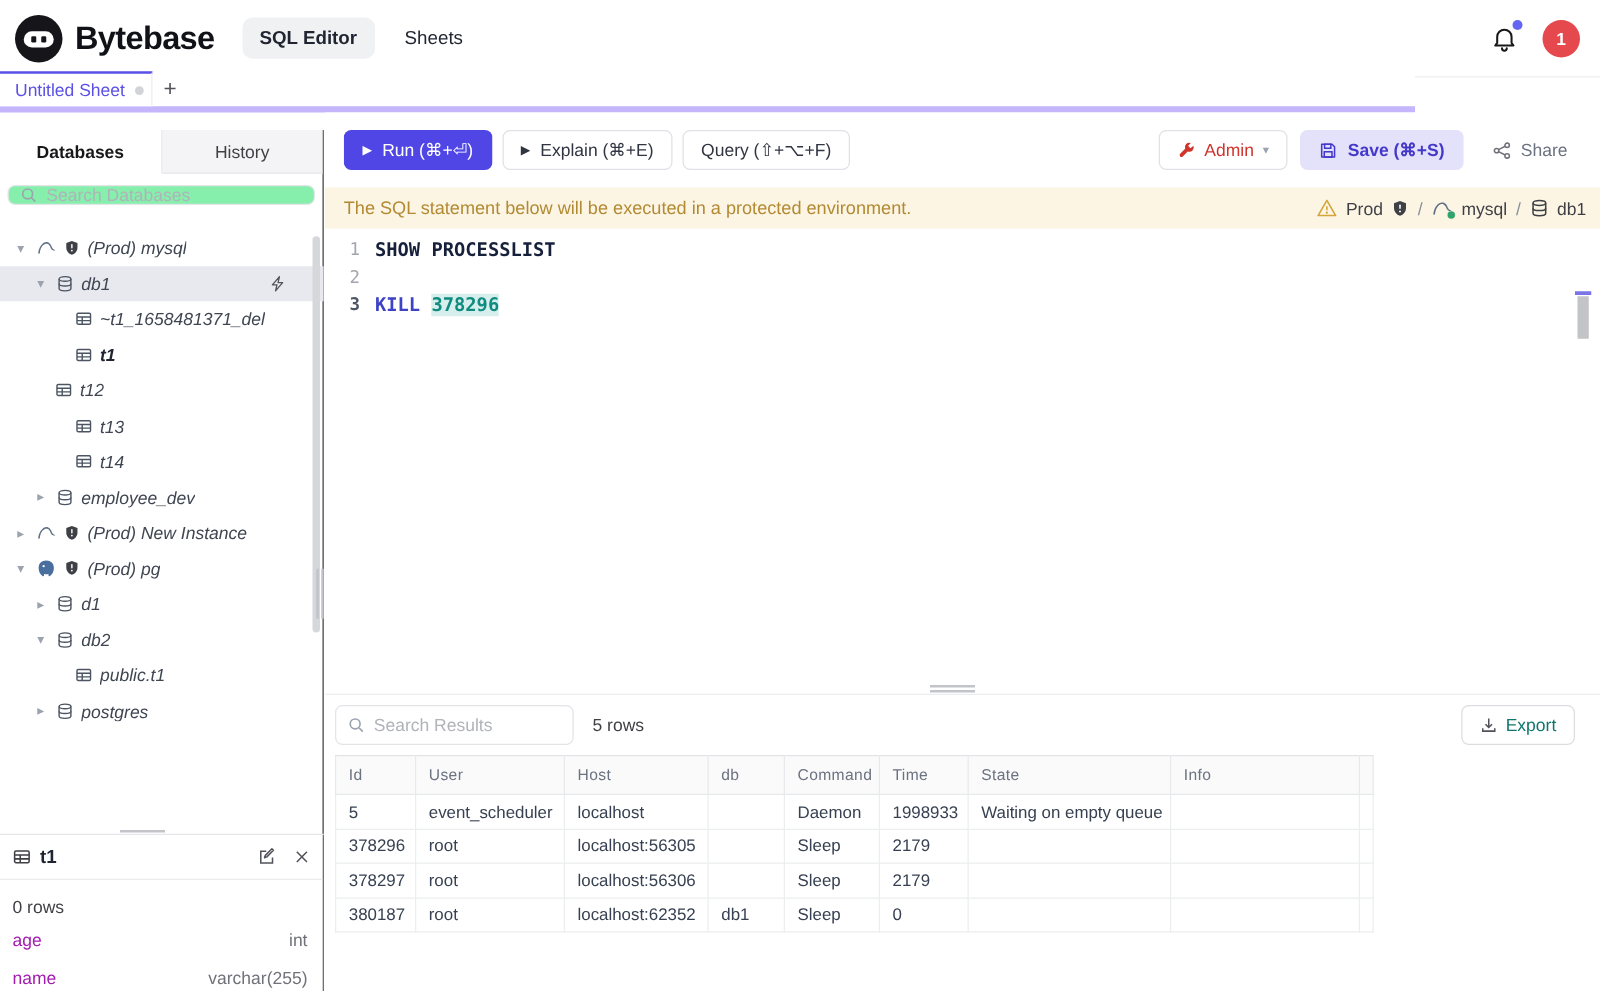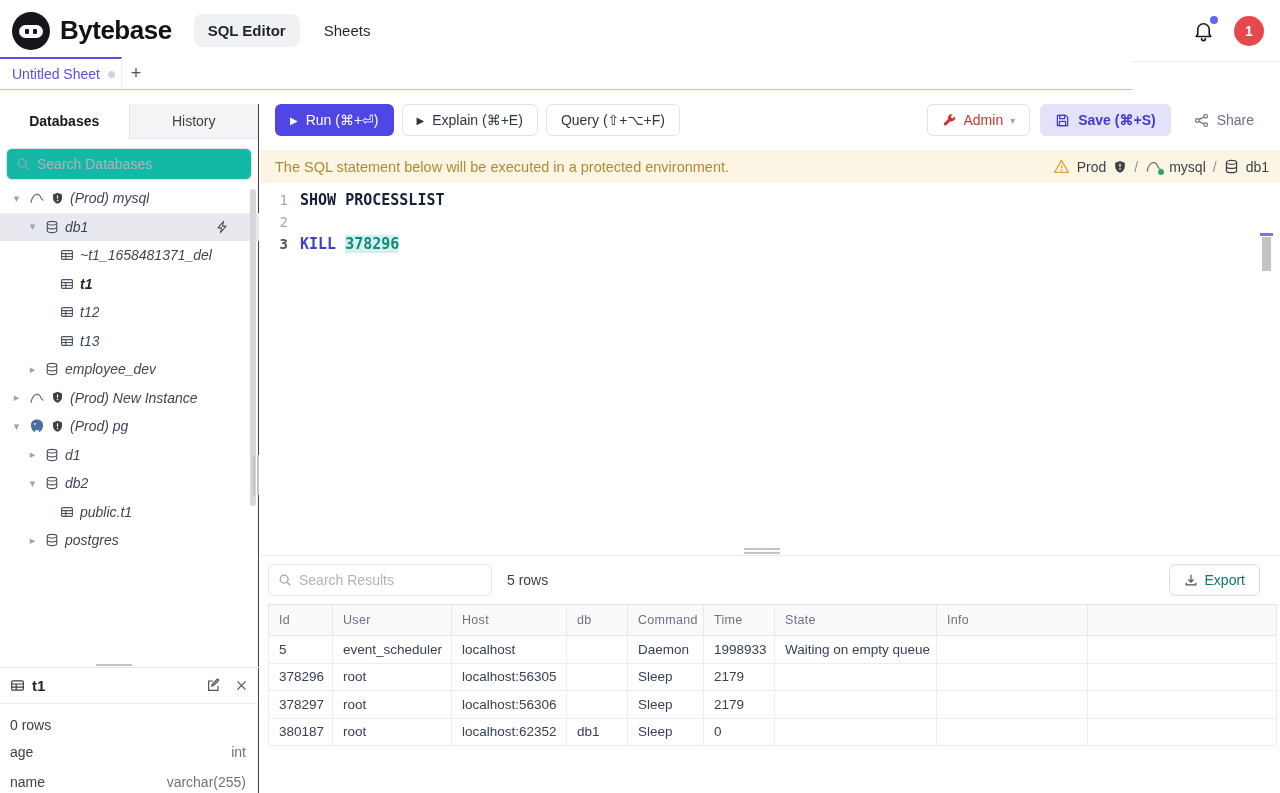--- a/index.html
+++ b/index.html
@@ -21,38 +21,38 @@
   .top-nav-item { font-size:15px; color:#1f2430; padding:8px 14px; border-radius:8px; cursor:pointer; }
   .top-nav-item.active { background:#f0f1f3; font-weight:bold; }
   .header-right { margin-left:auto; display:flex; align-items:center; gap:18px; padding-right:16px; }
   .bell-wrap { position:relative; width:24px; height:24px; }
   .bell-dot { position:absolute; right:-2px; top:-3px; width:8px; height:8px; border-radius:50%; background:#6366f1; }
   .avatar { width:30px; height:30px; border-radius:50%; background:#e5484d; color:#fff;
     display:flex; align-items:center; justify-content:center; font-size:14px; font-weight:bold; }
 
   
   .tab-bar { position:absolute; left:0; top:57px; width:1132px; height:33px;
-    border-bottom:1px solid #c4b5fd; display:flex; align-items:stretch; background:#fff; }
+    border-bottom:5px solid #c4b5fd; display:flex; align-items:stretch; background:#fff; }
   .sheet-tab { width:122px; display:flex; align-items:center; padding-left:12px; gap:8px;
     border-top:2px solid #5a50e6; border-right:1px solid #ededf0; background:#fff; cursor:pointer; }
   .sheet-tab-label { font-size:14px; color:#5a50e6; }
   .sheet-dot { width:7px; height:7px; border-radius:50%; background:#d2d3d8; }
   .add-tab { width:28px; display:flex; align-items:center; justify-content:center;
     font-size:18px; color:#52525b; cursor:pointer; }
 
   
   .sidebar { position:absolute; left:0; top:104px; width:259px; height:703px;
     border-right:1px solid #404040; background:#fff; }
   .side-tabs { display:flex; height:35px; background:#f4f4f6; border-bottom:1px solid #e6e6ea; }
   .side-tab { flex:1; display:flex; align-items:center; justify-content:center;
     font-size:14px; color:#3f3f46; cursor:pointer; border-right:1px solid #e6e6ea; }
   .side-tab:last-child { border-right:none; }
   .side-tab.active { background:#fff; border-bottom:1px solid #fff; margin-bottom:-1px; font-weight:bold; color:#18181b; }
-  .side-search { margin:9px 6px; height:32px; border:1px solid #e3e4e8; border-radius:6px;
-    display:flex; align-items:center; gap:7px; padding:0 9px; background:#14b8a6; }
+  .side-search { margin:9px 6px; height:16px; border:1px solid #e3e4e8; border-radius:6px;
+    display:flex; align-items:center; gap:7px; padding:0 9px; background:#86efac; }
   .side-search input { border:none; outline:none; flex:1; font-size:14px; color:#374151;
     font-family:"Liberation Sans",sans-serif; background:transparent; }
   .side-search input::placeholder { color:#b0b3ba; }
   .tree { position:absolute; left:0; top:80px; width:259px; height:483px; overflow:hidden; }
   .tree-row { height:28.5px; display:flex; align-items:center; gap:6px; font-size:14px;
     color:#3f4652; cursor:pointer; position:relative; padding-right:30px; }
   .tree-row.selected { background:#e7e9ef; }
   .tree-row.bold .tree-label { font-weight:bold; color:#1f2430; }
   .caret { width:13px; text-align:center; color:#9ca3af; font-size:11px; flex:none; }
   .tree-label { white-space:nowrap; overflow:hidden;font-style:italic; }
@@ -70,21 +70,21 @@
   
   .schema-panel { position:absolute; left:0; top:564px; width:258px; height:229px; background:#fff; }
   .schema-head { height:36px; display:flex; align-items:center; gap:7px; padding:0 10px;
     border-bottom:1px solid #ececef; }
   .schema-title { font-size:15px; font-weight:bold; color:#1f2430; }
   .schema-head-actions { margin-left:auto; display:flex; align-items:center; gap:14px; }
   .schema-rowcount { padding:13px 10px 4px; font-size:14px; color:#3f3f46; }
   .schema-cols-head { display:flex; justify-content:space-between; padding:6px 12px 8px 10px;
     font-size:13px; color:#71717a; border-bottom:1px solid #f0f0f2; }
   .schema-col-row { display:flex; justify-content:space-between; padding:7px 12px 7px 10px; font-size:14px; }
-  .schema-col-name { color:#404040; }
+  .schema-col-name { color:#a21caf; }
   .schema-col-type { color:#71717a; }
 
   
   .main-toolbar { position:absolute; left:260px; top:90px; width:1020px; height:60px;
     display:flex; align-items:center; padding:0 11px 0 15px; background:#fff; }
   .btn { height:32px; display:inline-flex; align-items:center; gap:8px; padding:0 14px;
     border-radius:6px; font-size:14px; cursor:pointer; border:1px solid transparent; background:#fff; }
   .btn .play { font-size:10px; }
   .btn-run { background:#4f46e5; color:#fff; margin-right:8px; }
   .btn-outline { border-color:#e0e1e6; color:#303541; margin-right:8px; }
@@ -118,30 +118,30 @@
   .overview-ruler { position:absolute; right:7px; top:0; width:13px; height:362px; }
   .ruler-cursor { position:absolute; left:0; top:50px; width:13px; height:3px; background:#7b74e8; }
   .ruler-thumb { position:absolute; left:2px; top:54px; width:9px; height:34px; background:#c3c4c8; }
 
   
   .results-split { position:absolute; left:260px; top:545px; width:1020px; height:10px; background:#fff; }
   .results-split .hsplit-grip { left:484px; top:2px; }
   .results { position:absolute; left:260px; top:555px; width:1020px; height:238px; background:#fff;
     border-top:1px solid #ededf0; }
   .results-head { height:48px; display:flex; align-items:center; padding:0 4px 0 8px; }
-  .results-search { width:224px; height:32px; border:1px solid #e3e4e8; border-radius:6px;
+  .results-search { width:191px; height:32px; border:1px solid #e3e4e8; border-radius:6px;
     display:flex; align-items:center; gap:7px; padding:0 9px; background:#fff; }
   .results-search input { border:none; outline:none; flex:1; width:100%; font-size:14px; color:#374151;
     font-family:"Liberation Sans",sans-serif; background:transparent; }
   .results-search input::placeholder { color:#b0b3ba; }
   .row-count { margin-left:15px; font-size:14px; color:#3f3f46; }
   .btn-export { margin-left:auto; margin-right:16px; border-color:#dcdde1; color:#0f766e; gap:7px; }
 
   .result-table-wrap { padding:0 3px 0 8px; }
-  table.result { border-collapse:collapse; table-layout:fixed; width:1009px; font-size:13.5px; }
+  table.result { border-collapse:collapse; table-layout:fixed; width:831px; font-size:13.5px; }
   table.result th { background:#fafafa; color:#6b7280; font-weight:normal; text-align:left;
     height:31px; padding:0 10px; border:1px solid #e8e9ec; border-top:1px solid #e2e3e7;
     letter-spacing:0.3px; font-size:12.5px; }
   table.result td { height:27.5px; padding:0 10px; border:1px solid #eceded; color:#374151;
     white-space:nowrap; overflow:hidden; }
 
   
   .ic { display:inline-flex; align-items:center; justify-content:center; flex:none; }
 </style>
 </head>
@@ -236,37 +236,46 @@
         </div>
         <div class="tree-row bold" style="padding-left: 60px;">
           <span class="ic">
             <svg viewBox="0 0 16 16" width="14" height="14" fill="none" stroke="#4b5563" stroke-width="1.3">
               <rect x="1.8" y="3" width="12.4" height="10" rx="1.2"></rect>
               <path d="M1.8 6.4h12.4M6.6 6.4V13M1.8 9.7h12.4"></path>
             </svg>
           </span>
           <span class="tree-label">t1</span>
         </div>
-        <div class="tree-row" style="padding-left: 60px;">
+        <div class="tree-row" style="padding-left: 44px;">
           <span class="ic">
             <svg viewBox="0 0 16 16" width="14" height="14" fill="none" stroke="#4b5563" stroke-width="1.3">
               <rect x="1.8" y="3" width="12.4" height="10" rx="1.2"></rect>
               <path d="M1.8 6.4h12.4M6.6 6.4V13M1.8 9.7h12.4"></path>
             </svg>
           </span>
           <span class="tree-label">t12</span>
         </div>
         <div class="tree-row" style="padding-left: 60px;">
           <span class="ic">
             <svg viewBox="0 0 16 16" width="14" height="14" fill="none" stroke="#4b5563" stroke-width="1.3">
               <rect x="1.8" y="3" width="12.4" height="10" rx="1.2"></rect>
               <path d="M1.8 6.4h12.4M6.6 6.4V13M1.8 9.7h12.4"></path>
             </svg>
           </span>
           <span class="tree-label">t13</span>
+        </div>
+        <div class="tree-row" style="padding-left: 60px;">
+          <span class="ic">
+            <svg viewBox="0 0 16 16" width="14" height="14" fill="none" stroke="#4b5563" stroke-width="1.3">
+              <rect x="1.8" y="3" width="12.4" height="10" rx="1.2"></rect>
+              <path d="M1.8 6.4h12.4M6.6 6.4V13M1.8 9.7h12.4"></path>
+            </svg>
+          </span>
+          <span class="tree-label">t14</span>
         </div>
         <div class="tree-row" style="padding-left: 26px;">
           <span class="caret">▸</span>
           <span class="ic">
             <svg viewBox="0 0 16 16" width="14" height="14" fill="none" stroke="#4b5563" stroke-width="1.3">
               <ellipse cx="8" cy="3.6" rx="5.4" ry="2.1"></ellipse>
               <path d="M2.6 3.6v8.8c0 1.2 2.4 2.1 5.4 2.1s5.4-.9 5.4-2.1V3.6"></path>
               <path d="M2.6 8c0 1.2 2.4 2.1 5.4 2.1S13.4 9.2 13.4 8"></path>
             </svg>
           </span>

